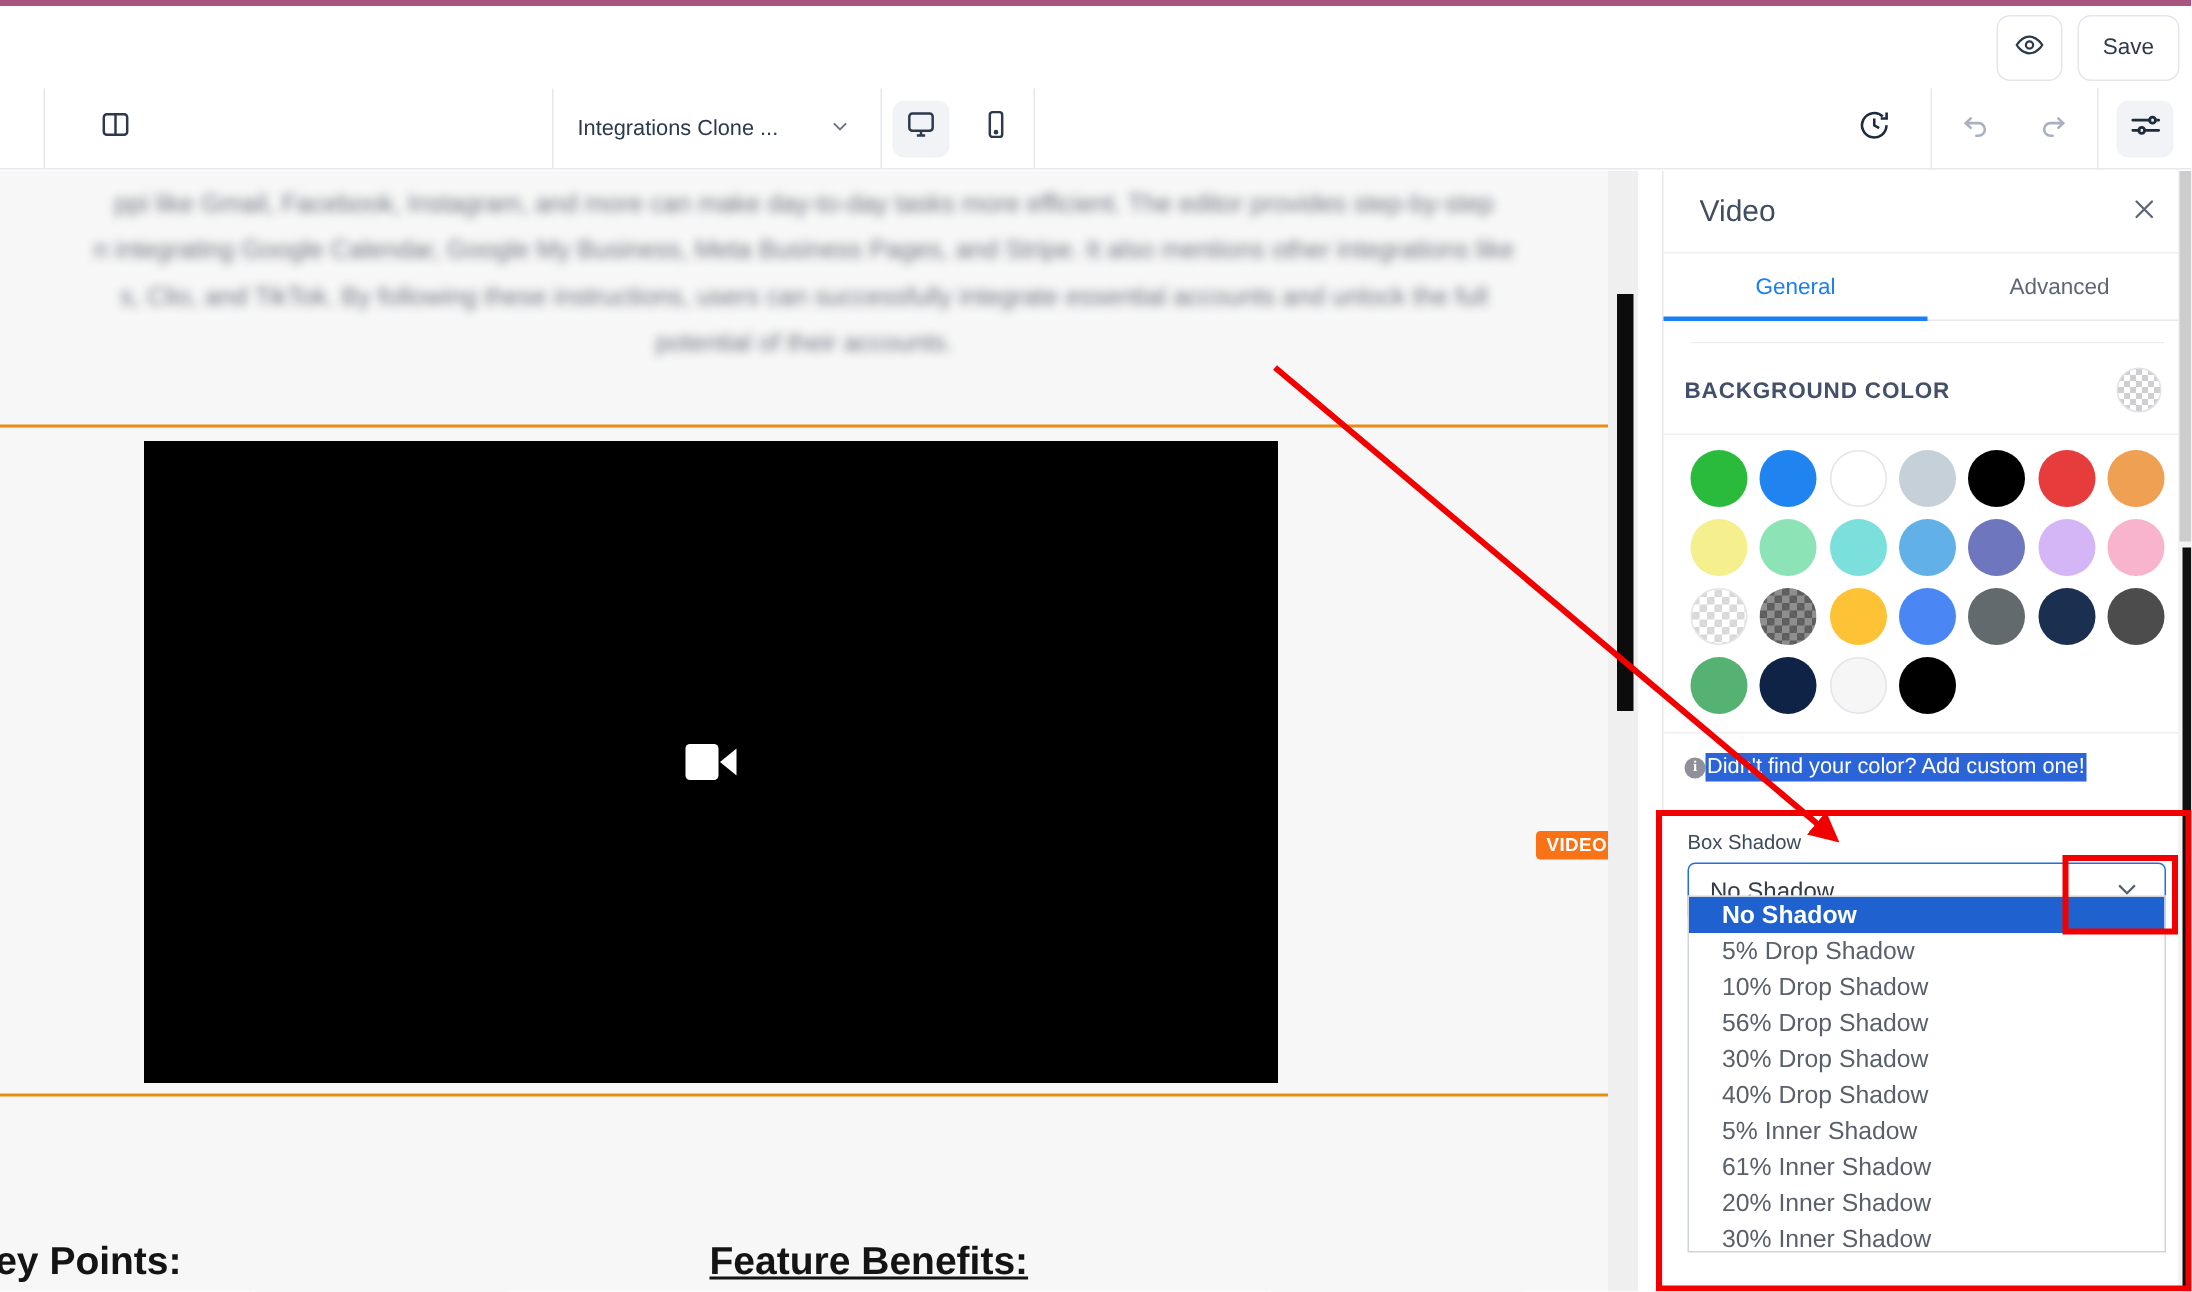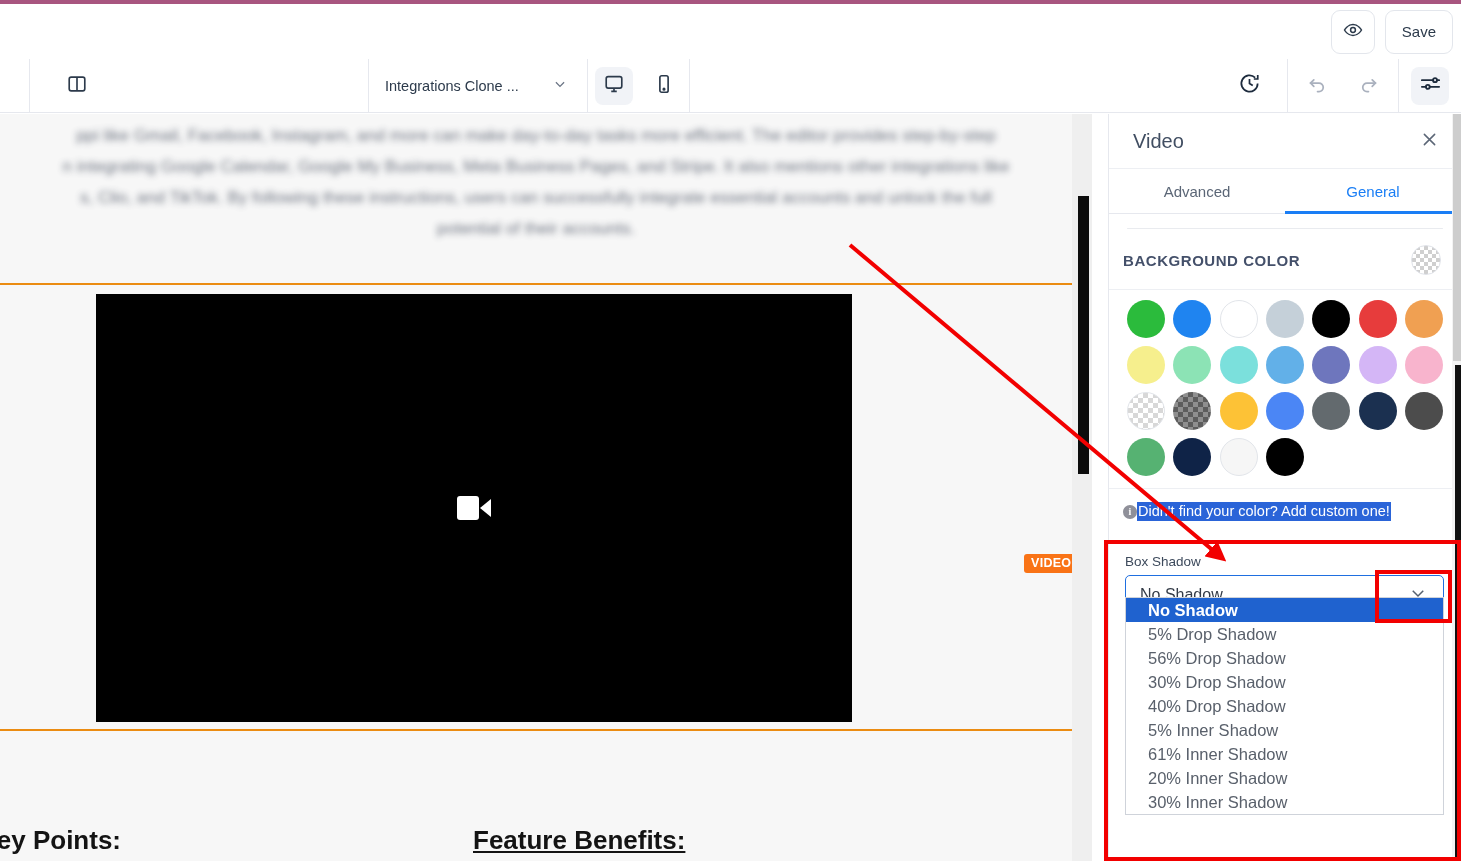--- a/index.html
+++ b/index.html
@@ -393,25 +393,25 @@
     <div class="panel-head">
       <div class="panel-title">Video</div>
       <div class="panel-close">
         <svg width="19" height="19" viewBox="0 0 24 24" fill="none" stroke="#5b6676" stroke-width="1.9" stroke-linecap="round">
           <path d="M5.5 5.5l13 13M18.5 5.5l-13 13"></path>
         </svg>
       </div>
     </div>
 
     <div class="panel-tabs">
+      <div class="ptab active">
+        <span>General</span>
+      </div>
       <div class="ptab">
         <span>Advanced</span>
-      </div>
-      <div class="ptab active">
-        <span>General</span>
       </div>
     </div>
 
     <div class="panel-subdivider"></div>
 
     <div class="sect-head">
       <div class="sect-label">BACKGROUND COLOR</div>
       <div class="checker"></div>
     </div>
 
@@ -458,20 +458,21 @@
           <svg width="18" height="18" viewBox="0 0 24 24" fill="none" stroke="#55606e" stroke-width="2">
             <path d="M5 9l7 7 7-7"></path>
           </svg>
         </span>
       </div>
     </div>
 
     <div class="bs-list" id="bs-list">
         <div class="bs-opt sel">No Shadow</div>
         <div class="bs-opt">5% Drop Shadow</div>
+        <div class="bs-opt">10% Drop Shadow</div>
         <div class="bs-opt">56% Drop Shadow</div>
         <div class="bs-opt">30% Drop Shadow</div>
         <div class="bs-opt">40% Drop Shadow</div>
         <div class="bs-opt">5% Inner Shadow</div>
         <div class="bs-opt">61% Inner Shadow</div>
         <div class="bs-opt">20% Inner Shadow</div>
         <div class="bs-opt">30% Inner Shadow</div>
       </div>
 
     <div class="panel-scroll-track"></div>

